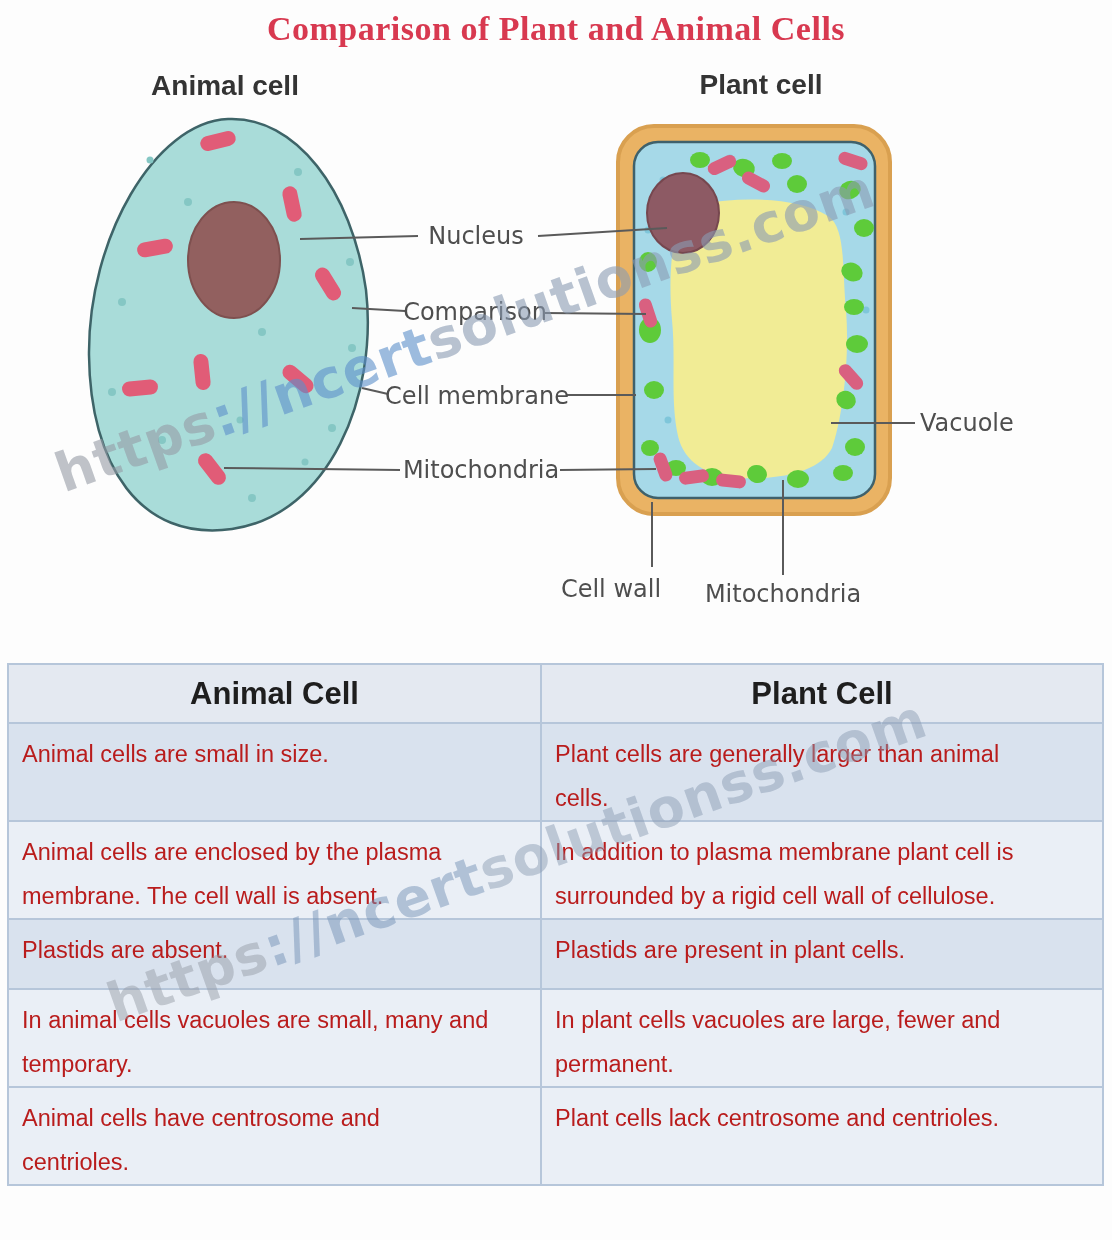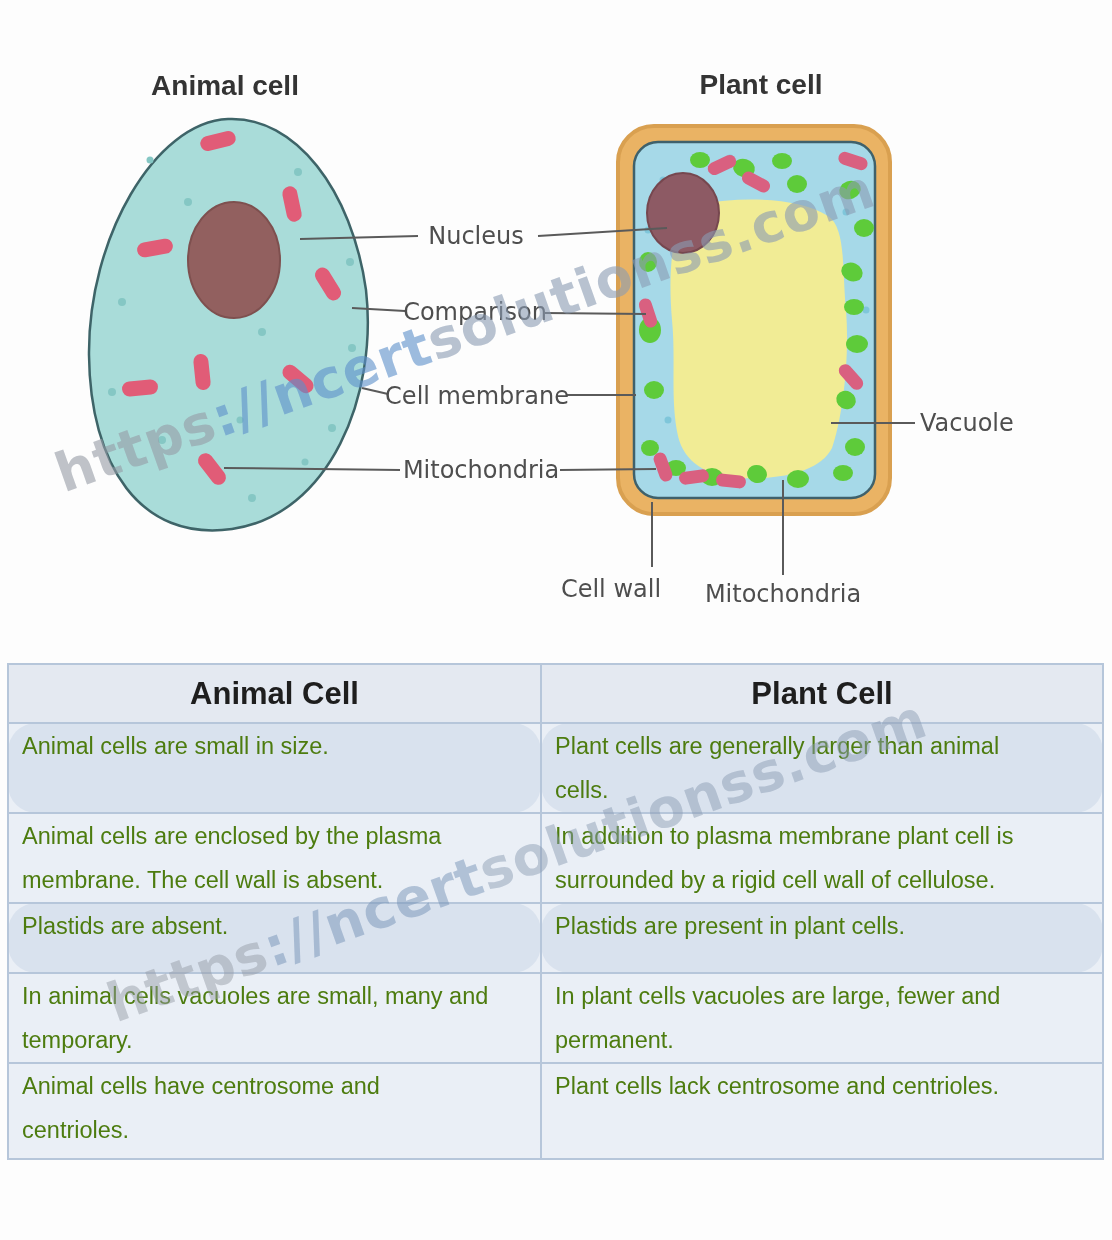--- a/index.html
+++ b/index.html
@@ -23,33 +23,34 @@
   .wm-diagram{left:465px;top:331px;}
   .wm-table{left:517px;top:861px;opacity:.48;}
   .wm-table .s2{color:#7390b5;}
 
   table.compare{position:absolute;left:7px;top:663px;width:1097px;border-collapse:collapse;
       table-layout:fixed;background:#eaeff6;border:2px solid #93a9c5;}
   table.compare th,table.compare td{border:2px solid #b6c6da;}
   table.compare th{height:55px;font-size:31px;font-weight:bold;color:#1e1e1e;
       text-align:center;vertical-align:middle;background:#e4e9f1;
       font-family:"Liberation Sans",sans-serif;}
-  table.compare td{vertical-align:top;padding:0 10px 0 13px;font-size:23.5px;
-      line-height:44px;color:#4d7c0f;white-space:pre-line;
-      font-family:"Liberation Sans",sans-serif;border-radius:28px;}
+  table.compare td{vertical-align:top;padding:8px 10px 0 13px;font-size:23.5px;
+      line-height:44px;color:#b91c1c;white-space:pre-line;
+      font-family:"Liberation Sans",sans-serif;}
   tr.row-odd td{background:#d9e2ee;}
   tr.row-even td{background:#eaeff6;}
   tr.r1{height:78px;} tr.r2{height:82px;margin-left:28px;} tr.r3{height:70px;}
   tr.r4{height:72px;} tr.r5{height:118px;} tr.r6{height:96px;}
 </style>
 </head>
 <body>
 
 <div class="page">
 
+  <div class="title">Comparison of Plant and Animal Cells</div>
 
   <div class="cell-heading" style="left:225px;top:86px;">Animal cell</div>
   <div class="cell-heading" style="left:761px;top:85px;">Plant cell</div>
 
   <svg class="diagram-svg" width="1112" height="660" viewBox="0 0 1112 660">
 
     <g>
       <path d="M 228,119 C 295,116 352,190 366,290 C 378,395 330,515 232,529
                C 140,542 90,465 89,355 C 88,238 155,122 228,119 Z" fill="#a9dcd9" stroke="#3e6468" stroke-width="2.5"></path>
       <g fill="#85c7c4">

